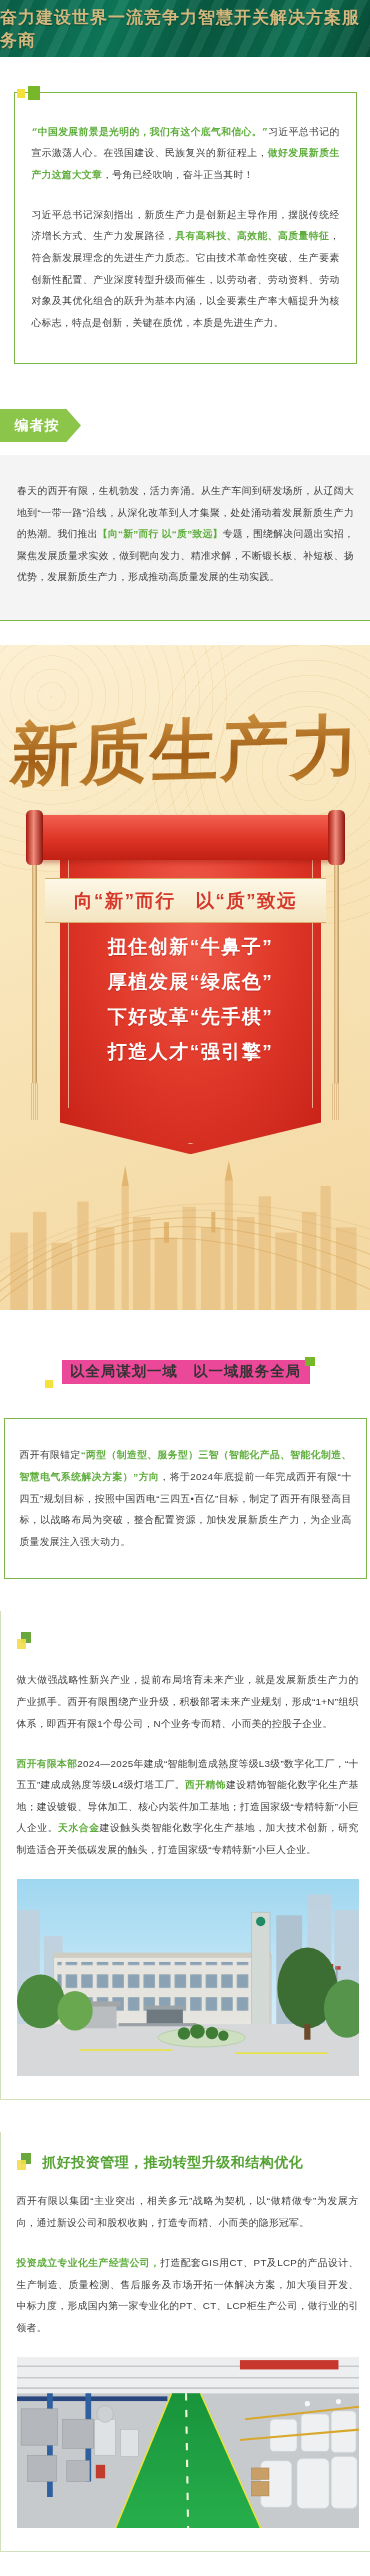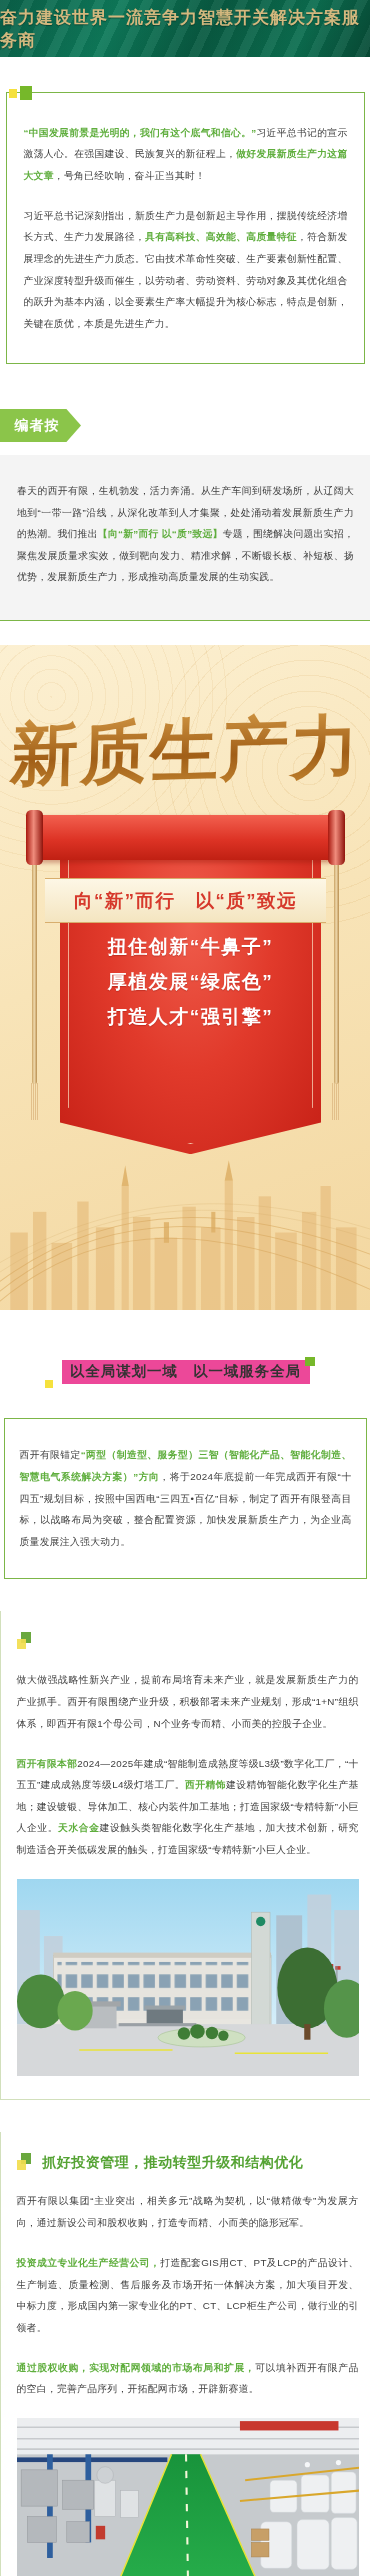--- a/index.html
+++ b/index.html
@@ -9,21 +9,21 @@
     background:linear-gradient(115deg,#0a6149 0%,#0e7a5a 30%,#085a41 55%,#0c6e50 80%,#064a35 100%);
     position:relative;overflow:hidden;}
   .top-banner::after{content:"";position:absolute;inset:0;
     background:repeating-linear-gradient(115deg,rgba(255,255,255,.06) 0 9.3px,rgba(0,0,0,.05) 9.3px 21.6px);}
   .top-banner h1{position:relative;z-index:1;margin:0;font-size:17px;letter-spacing:1px;
     color:#d3b87e;text-shadow:0 0.5px 1px rgba(0,0,0,.35);font-weight:bold;}
   
   .seg-p{font-size:9.8px;line-height:2.2;text-align:justify;letter-spacing:0.3px;margin:18.5px 0;}
   .seg-p span.g{color:#5fae3d;font-weight:bold;}
   
-  .quote-box{position:relative;margin:35px 6px 0;border:1px solid #7cb648;padding:10.3px 16.5px;}
+  .quote-box{position:relative;margin:35px 14px 0;border:1px solid #7cb648;padding:10.3px 16.5px;font-family:Liberation Mono, monospace;}
   .quote-box .sq-y{position:absolute;left:2.1px;top:-4.1px;width:8.2px;height:9.3px;background:#f5e13d;}
   .quote-box .sq-g{position:absolute;left:13.4px;top:-6.7px;width:11.3px;height:13.4px;background:#76b82a;}
   
   .editor-label{margin-top:45px;width:81px;height:33px;background:#8bc54a;color:#fff;
     display:flex;align-items:center;padding-left:14.4px;box-sizing:border-box;
     font-size:14px;font-weight:bold;letter-spacing:1px;
     clip-path:polygon(0 0,82% 0,100% 50%,82% 100%,0 100%);}
   .editor-box{margin-top:13.4px;background:#f4f4f4;border-bottom:1.5px solid #7cb648;padding:6.2px 17px 13.4px;}
   
   .poster{position:relative;height:665px;overflow:hidden;margin-top:24px;
@@ -109,20 +109,21 @@
   <div class="scroll">
     <div class="rod left"></div>
     <div class="rod right"></div>
     <div class="fringe left"></div>
     <div class="fringe right"></div>
     <div class="pennant">
       <div class="pennant-border"></div>
       <div class="slogans">
         <div class="slogan-line">扭住创新“牛鼻子”</div>
         <div class="slogan-line">厚植发展“绿底色”</div>
+        <div class="slogan-line">下好改革“先手棋”</div>
         <div class="slogan-line">打造人才“强引擎”</div>
       </div>
     </div>
     <div class="scroll-bar"></div>
     <div class="ribbon">向“新”而行　以“质”致远</div>
   </div>
   <svg class="skyline" viewBox="0 0 720 300" preserveAspectRatio="none">
     <g fill="#e9c284" opacity="0.8">
       <rect x="20" y="150" width="34" height="150"></rect>
         <rect x="64" y="110" width="26" height="190"></rect>
@@ -250,21 +251,20 @@
   <div class="inner">
     <div class="card-heading">
       <span class="sq-icon">
           <i class="a"></i>
           <i class="b"></i>
         </span>
       <h2>抓好投资管理，推动转型升级和结构优化</h2>
     </div>
     <p class="seg-p"><span>西开有限以集团“主业突出，相关多元”战略为契机，以“做精做专”为发展方向，通过新设公司和股权收购，打造专而精、小而美的隐形冠军。</span></p>
     <p class="seg-p"><span class="g">投资成立专业化生产经营公司，</span><span>打造配套GIS用CT、PT及LCP的产品设计、生产制造、质量检测、售后服务及市场开拓一体解决方案，加大项目开发、中标力度，形成国内第一家专业化的PT、CT、LCP柜生产公司，做行业的引领者。</span></p>
-    <p class="seg-p"><span class="g">通过股权收购，实现对配网领域的市场布局和扩展，</span><span>可以填补西开有限产品的空白，完善产品序列，开拓配网市场，开辟新赛道。</span></p>
     <svg class="photo" viewBox="0 0 660 330" preserveAspectRatio="none">
       <defs>
         <linearGradient id="aisle" x1="0" y1="0" x2="0" y2="1">
           <stop offset="0" stop-color="#18933b"></stop>
             <stop offset="1" stop-color="#27ae4b"></stop>
         </linearGradient>
       </defs>
       <rect width="660" height="70" fill="#eceef0"></rect>
       <g stroke="#c7cacd" stroke-width="3">
           <line x1="0" y1="18" x2="660" y2="18"></line>

